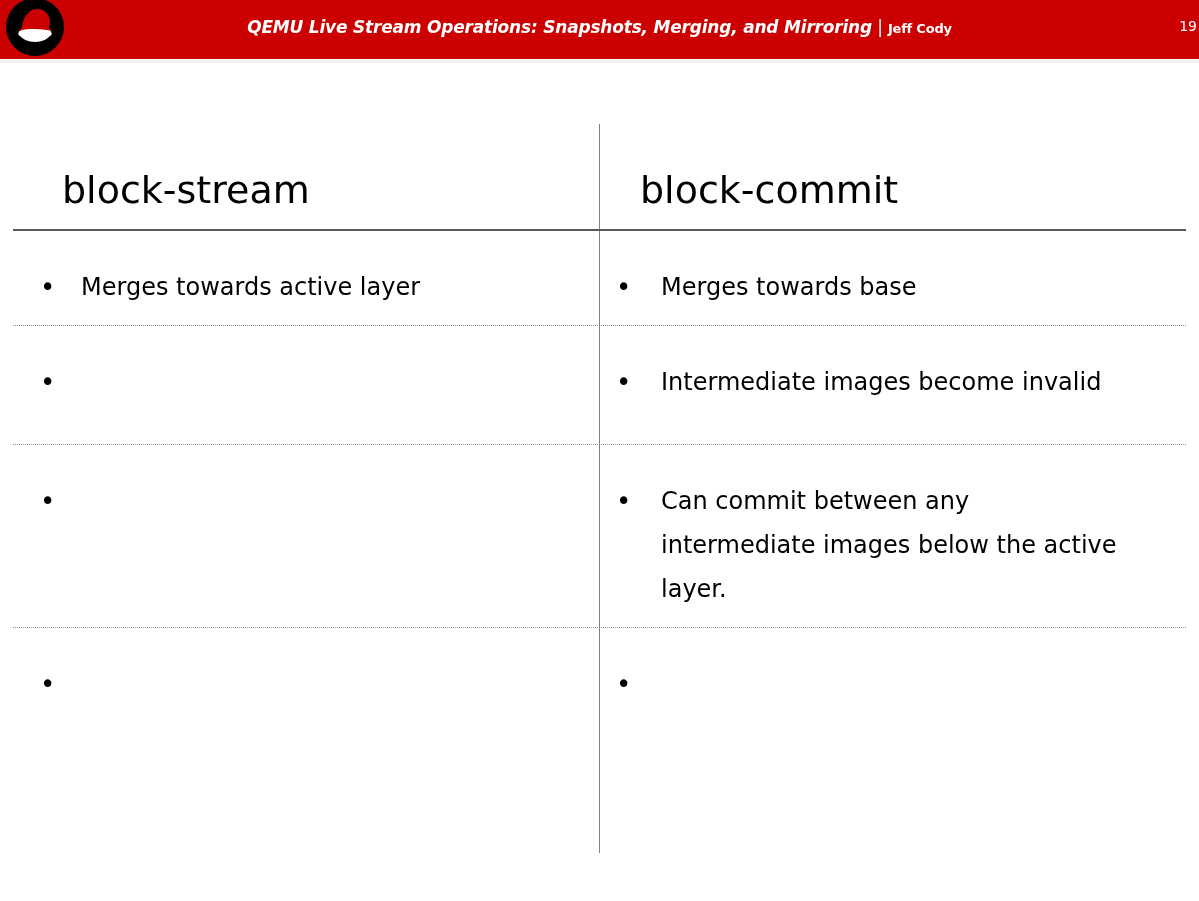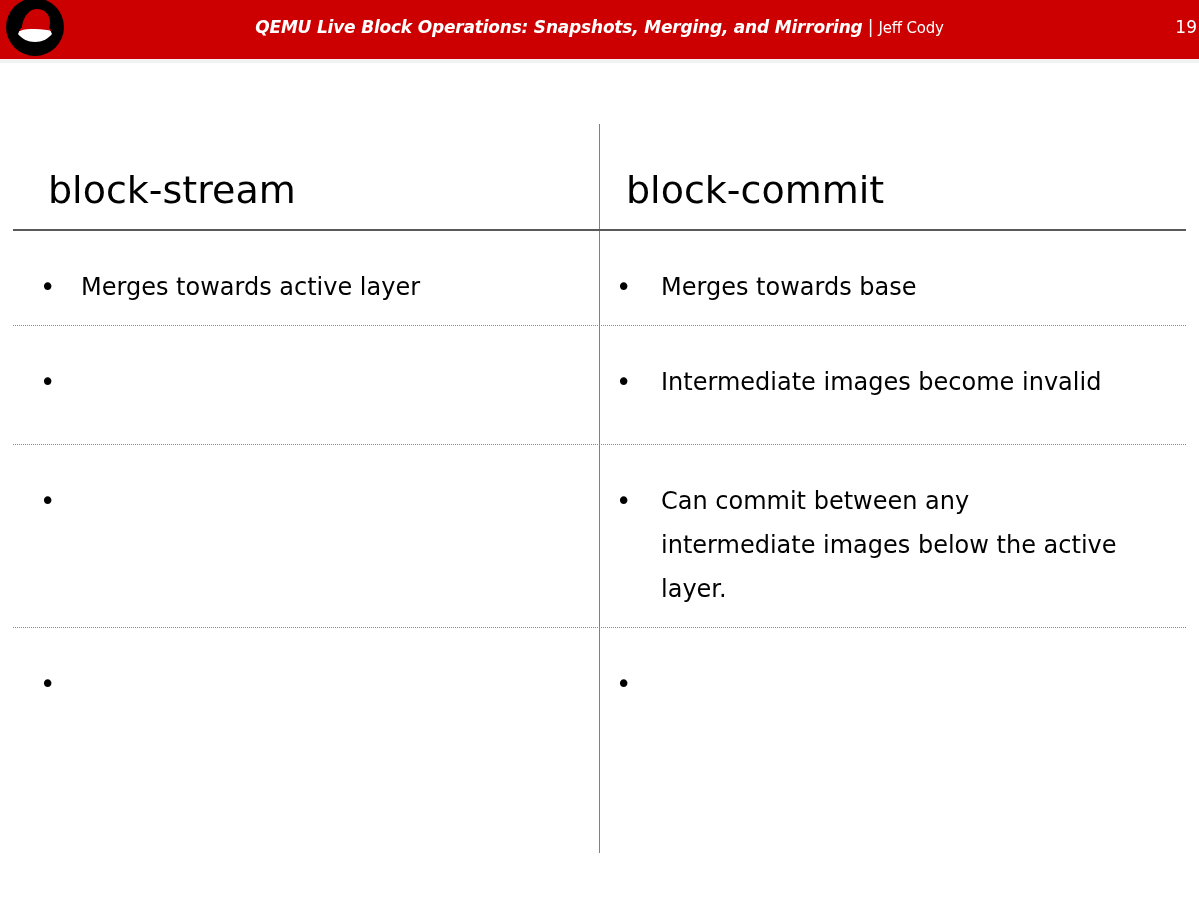--- a/index.html
+++ b/index.html
@@ -49,34 +49,34 @@
     width: 1199px;
     text-align: center;
     color: #ffffff;
     font-size: 17px;
     font-weight: bold;
     font-style: italic;
     letter-spacing: -0.2px;
     white-space: nowrap;
   }
   .header-title .author {
-    font-weight: normal;
+    font-weight: bold;
     font-style: normal;
-    font-size: 15px;
+    font-size: 13px;
   }
   .header-title .sep {
     font-weight: normal;
     font-style: normal;
   }
   .page-number {
     position: absolute;
     right: 2px;
     top: 19px;
     color: #ffffff;
-    font-size: 17px;
+    font-size: 14px;
     font-weight: normal;
     line-height: 1;
   }
 
   
   .slide-title {
     position: absolute;
     left: 27px;
     top: 70px;
     font-size: 42px;
@@ -90,21 +90,21 @@
   .vdivider {
     position: absolute;
     left: 599px;
     top: 124px;
     width: 1px;
     height: 729px;
     background: #808080;
   }
   .table {
     position: absolute;
-    left: 13px;
+    left: 27px;
     top: 168px;
     width: 1173px;
   }
   .col-headers {
     position: relative;
     height: 61px;
   }
   .col-head {
     position: absolute;
     top: 0;
@@ -182,21 +182,21 @@
       <circle cx="31" cy="31" r="29" fill="#000000"></circle>
       <path d="M14 38 C17 30 24 27 31 27 C38 27 45 30 48 38 C44 43 38 46 31 46 C24 46 18 43 14 38 Z" fill="#ffffff"></path>
       <path d="M18 30 C20 19 26 13 33 13 C41 13 46 19 46 26 C46 29 45 32 44 34 C39 31 34 30 29 31 C25 31 21 31 18 34 Z" fill="#cc0000"></path>
       <path d="M16 33 C22 29 29 28 36 29 C42 30 46 32 48 35 C44 34 38 33 31 33 C25 33 20 33 16 35 Z" fill="#cc0000"></path>
       <path d="M24 40 C27 38 32 37 36 39 C34 42 30 43 27 42 Z" fill="#ffffff"></path>
       <text x="47" y="45" font-size="6" fill="#000000" font-family="'DejaVu Sans', sans-serif">®</text>
     </svg>
   </div>
 
   <div class="header-title">
-    <span>QEMU Live Block Operations: Snapshots, Merging, and Mirroring</span><span class="sep"> | </span><span class="author">Jeff Cody</span>
+    <span>QEMU Live Stream Operations: Snapshots, Merging, and Mirroring</span><span class="sep"> | </span><span class="author">Jeff Cody</span>
   </div>
 
   <div class="page-number">19</div>
 
 
   <div class="vdivider"></div>
 
   <div class="table">
     <div class="col-headers">
       <div class="col-head left">block-stream</div>

